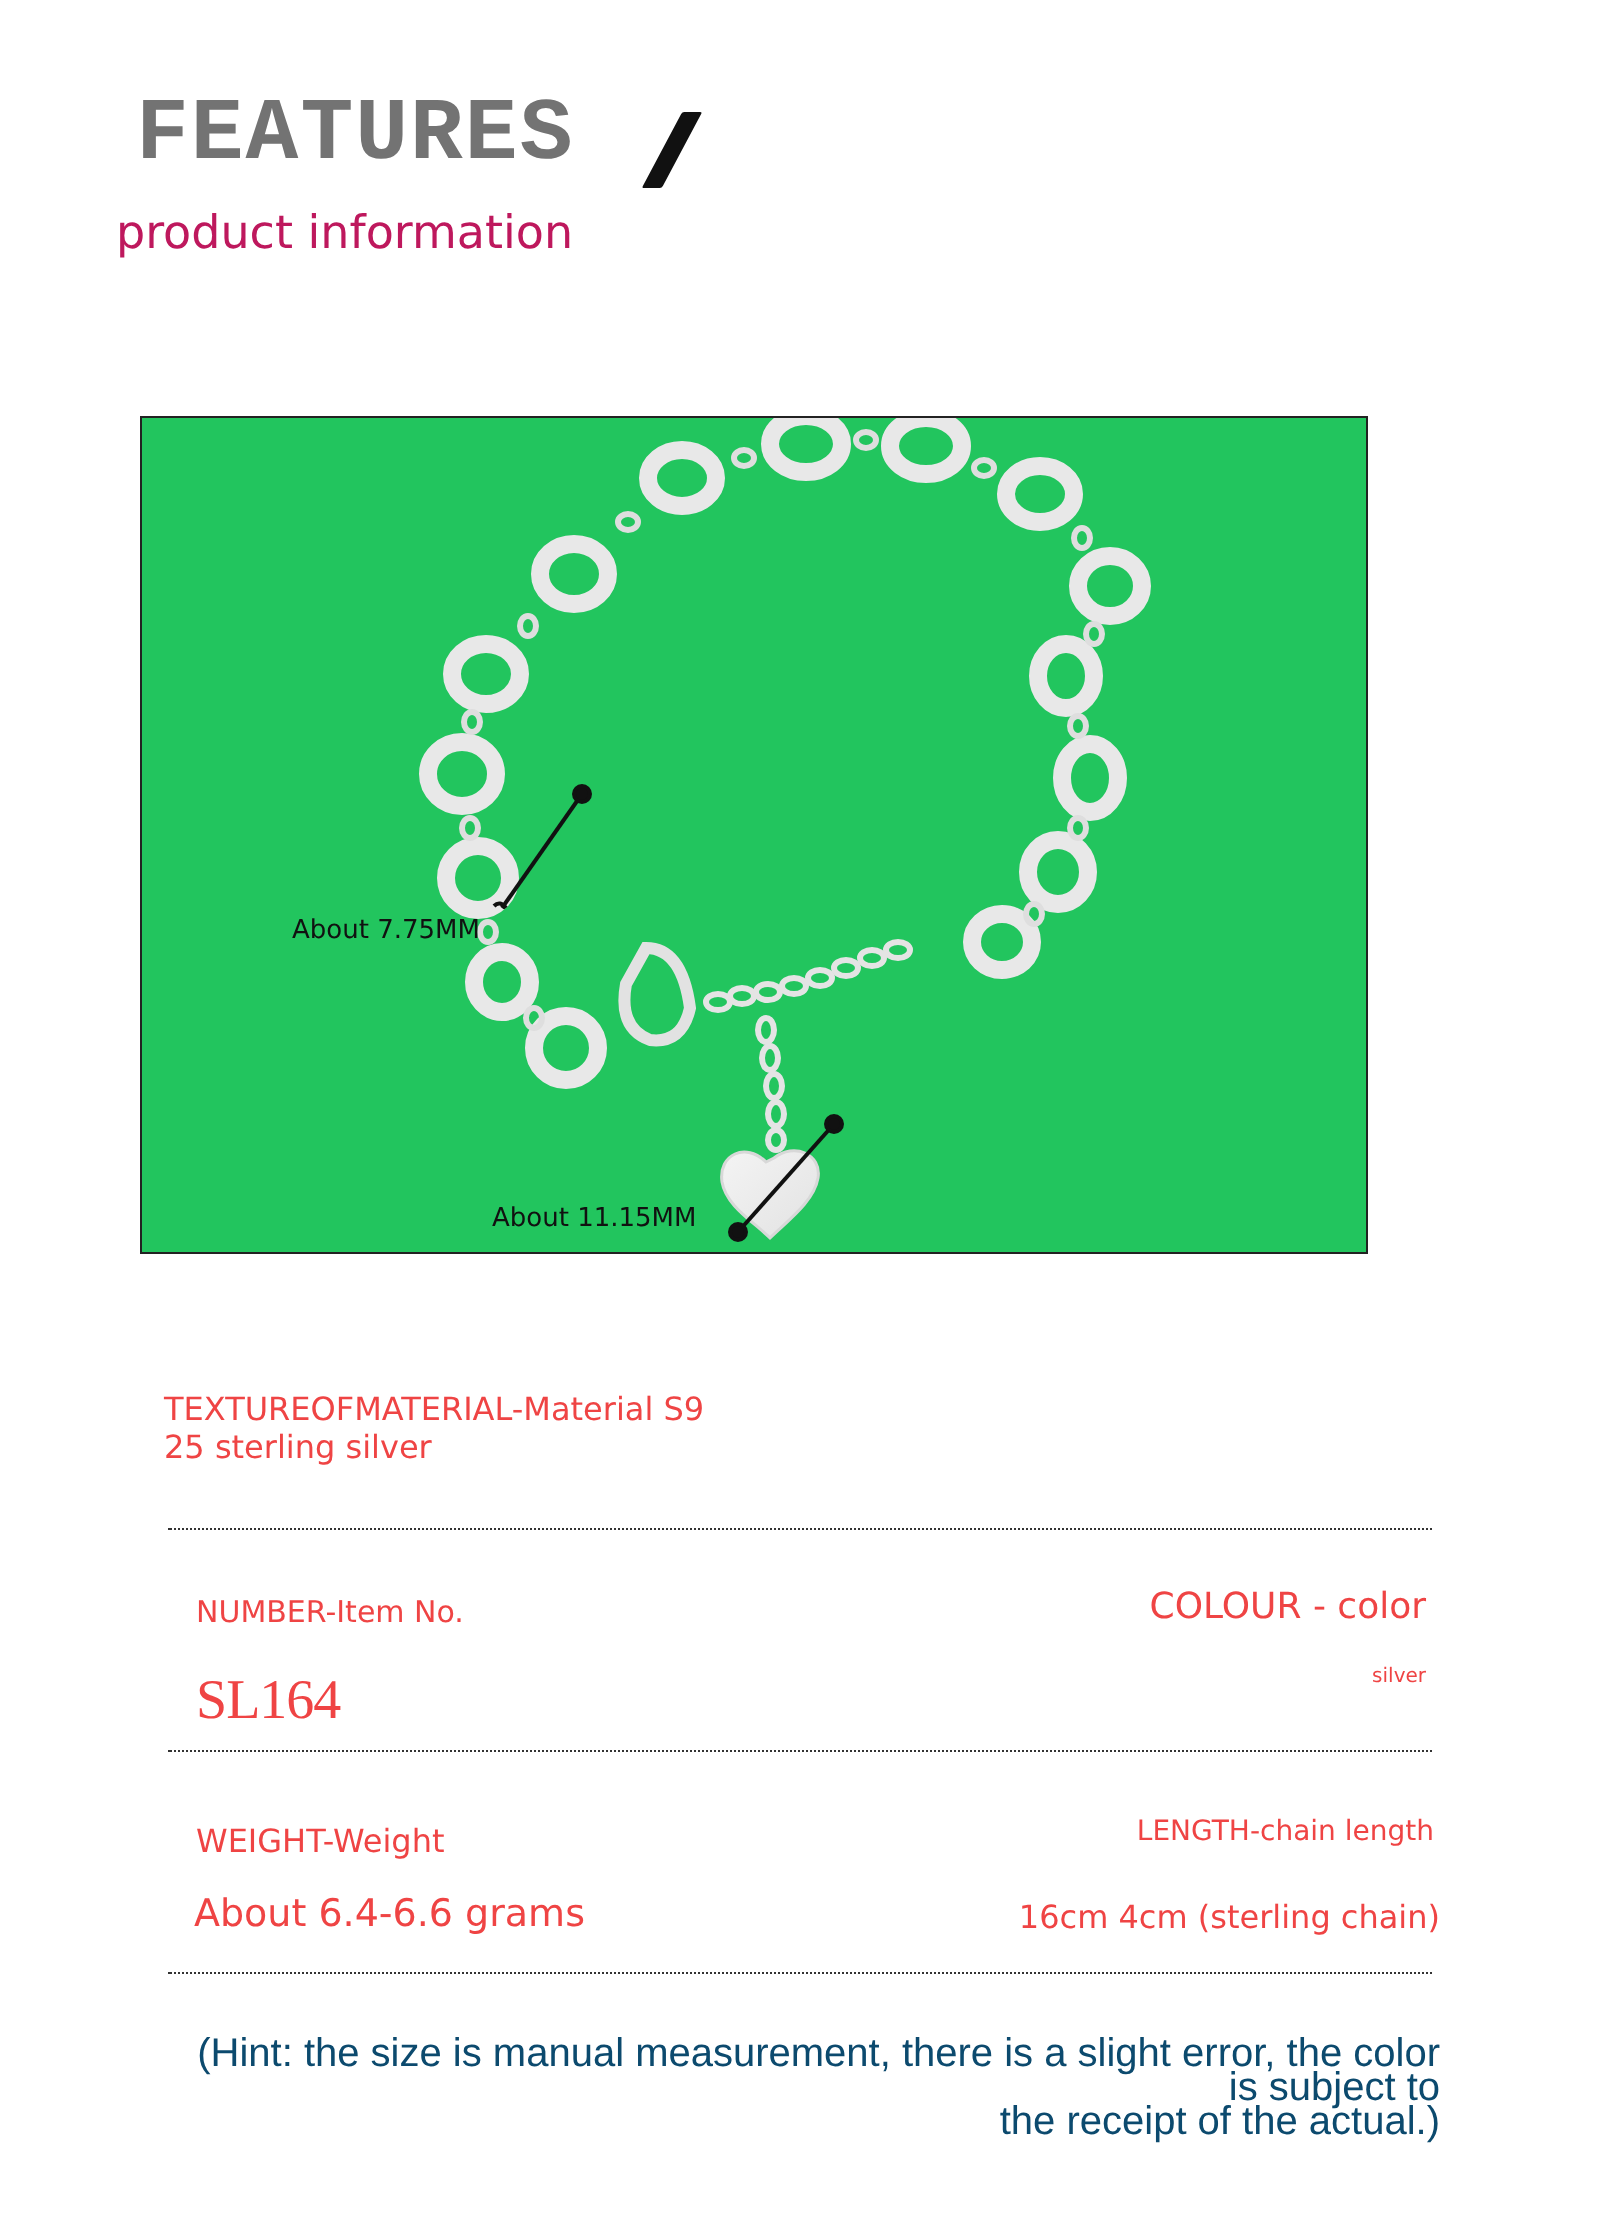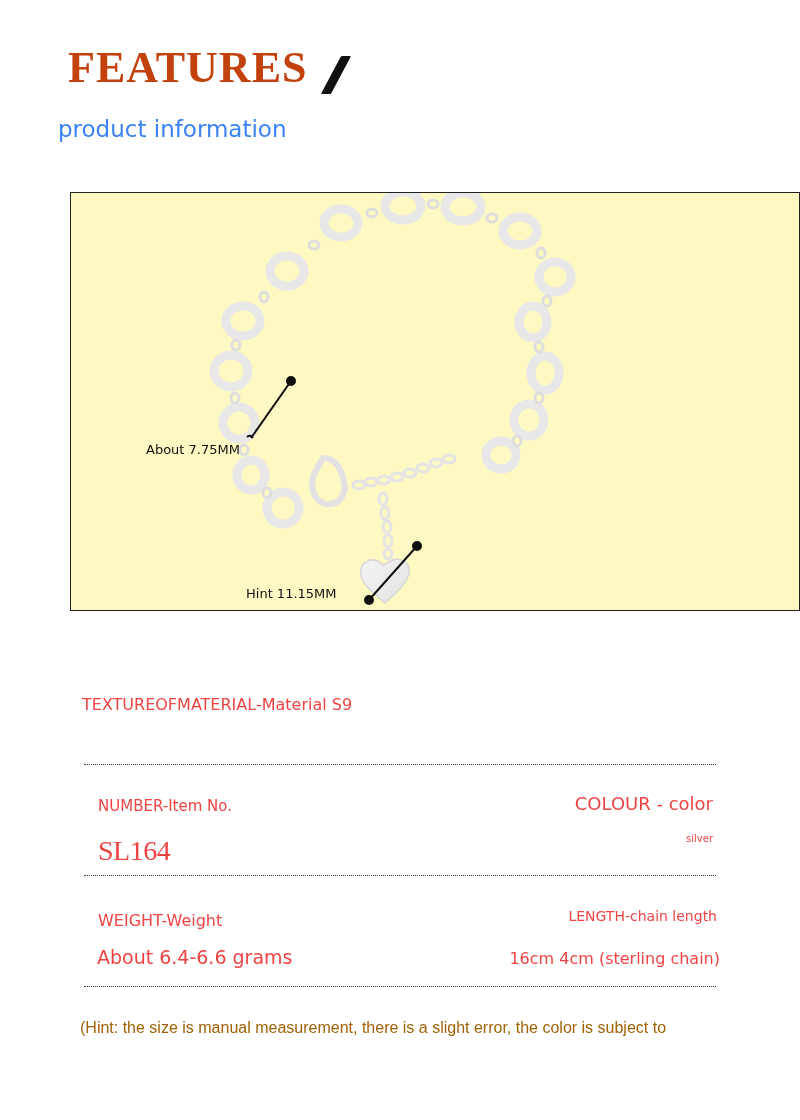--- a/index.html
+++ b/index.html
@@ -1,56 +1,56 @@
 <!DOCTYPE html>
 <html><head>
 <meta charset="utf-8">
 <style>
   * { box-sizing: border-box; margin: 0; padding: 0; }
   html, body { width: 800px; height: 1120px; background: #ffffff; overflow: hidden; }
   body { position: relative; font-family: "DejaVu Sans", sans-serif; color: #111; }
 
   .header-title {
     position: absolute; left: 68px; top: 46px;
-    font-family: Liberation Serif, serif; font-weight: bold;
-    font-size: 44px; letter-spacing: 1px; color: #c2410c; line-height: 1;
+    font-family: Liberation Mono, monospace; font-weight: bold;
+    font-size: 44px; letter-spacing: 1px; color: #737373; line-height: 1;
   }
   .header-slash {
     position: absolute; left: 331px; top: 56px; width: 10px; height: 38px;
     background: #111; transform: skewX(-28deg); border-radius: 1px;
   }
   .header-sub {
-    position: absolute; left: 58px; top: 104px; font-size: 23px; color: #3b82f6;
+    position: absolute; left: 58px; top: 104px; font-size: 23px; color: #be185d;
     font-family: "DejaVu Sans", sans-serif;
-    margin-top: 12px;
   }
 
   .product-frame {
-    position: absolute; left: 70px; top: 192px; width: 730px; height: 419px;
-    border: 1.5px solid #222; background: #fef9c3; overflow: hidden;
+    position: absolute; left: 70px; top: 208px; width: 614px; height: 419px;
+    border: 1.5px solid #222; background: #22c55e; overflow: hidden;
   }
   .product-frame svg { position: absolute; left: 0; top: 0; }
 
   .dim-label {
     position: absolute; font-size: 13px; color: #111;
     font-family: "DejaVu Sans", sans-serif; white-space: nowrap;
   }
 
   .spec-section { position: absolute; left: 82px; width: 636px; }
   .spec-text { font-size: 16px; color: #ef4444; line-height: 1.2; white-space: nowrap; }
   .dotted {
     position: absolute; left: 84px; width: 632px; height: 0;
     border-top: 1.5px dotted #333;
   }
   .right { text-align: center; }
   .abs { position: absolute; margin-left: 14px; }
   .hint {
     position: absolute; left: 80px; top: 1019px; width: 640px;
-    font-size: 16px; line-height: 17px; color: #a16207;
+    font-size: 20px; line-height: 17px; color: #0c4a6e;
     font-family: "Liberation Sans", sans-serif;
+    text-align: right;
   }
 </style>
 </head>
 <body>
 
 <div class="header-title">FEATURES</div>
 <div class="header-slash"></div>
 <div class="header-sub">product information</div>
 
 <div class="product-frame">
@@ -123,35 +123,37 @@
       <circle cx="220" cy="188" r="4"></circle>
       <path d="M176 244 q3 -3 6 1" fill="none"></path>
     </g>
     <g stroke="#111" stroke-width="2" fill="#111">
       <line x1="346" y1="353" x2="298" y2="407"></line>
       <circle cx="346" cy="353" r="4"></circle>
       <circle cx="298" cy="407" r="4"></circle>
     </g>
   </svg>
   <div class="dim-label" style="left:75px; top:249px;">About 7.75MM</div>
-  <div class="dim-label" style="left:175px; top:393px;">Hint 11.15MM</div>
+  <div class="dim-label" style="left:175px; top:393px;">About 11.15MM</div>
 </div>
 
 <div class="spec-section" style="top:695px;">
   <div class="spec-text">TEXTUREOFMATERIAL-Material S9</div>
+  <div class="spec-text">25 sterling silver</div>
 </div>
 <div class="dotted" style="top:764px;"></div>
 
 <div class="abs spec-text" style="left:84px; top:797px; font-size:15px;">NUMBER-Item No.</div>
 <div class="abs spec-text" style="left:84px; top:834px; font-size:28px; font-family:Liberation Serif, serif; font-weight:300; letter-spacing:-0.5px;">SL164</div>
 <div class="abs spec-text right" style="right:87px; top:793px; font-size:18px;">COLOUR - color</div>
 <div class="abs spec-text right" style="right:87px; top:833px; font-size:10px;">silver</div>
 <div class="dotted" style="top:875px;"></div>
 
 <div class="abs spec-text" style="left:84px; top:911px; font-size:16px;">WEIGHT-Weight</div>
 <div class="abs spec-text" style="left:83px; top:946px; font-size:19px;">About 6.4-6.6 grams</div>
 <div class="abs spec-text right" style="right:83px; top:908px; font-size:14px;">LENGTH-chain length</div>
 <div class="abs spec-text right" style="right:80px; top:949px; font-size:16px;">16cm 4cm (sterling chain)</div>
 <div class="dotted" style="top:986px;"></div>
 
 <div class="hint">
   <div>(Hint: the size is manual measurement, there is a slight error, the color is subject to</div>
+  <div>the receipt of the actual.)</div>
 </div>
 
 </body></html>

